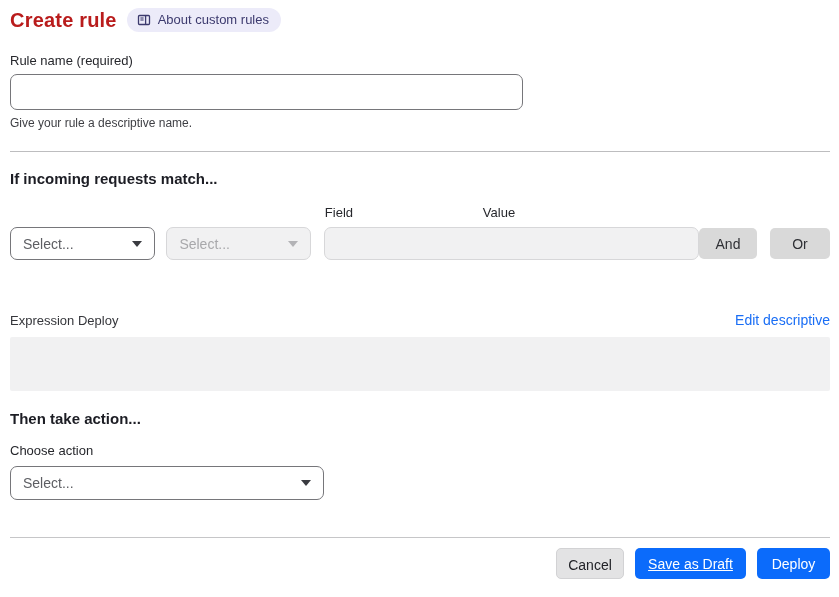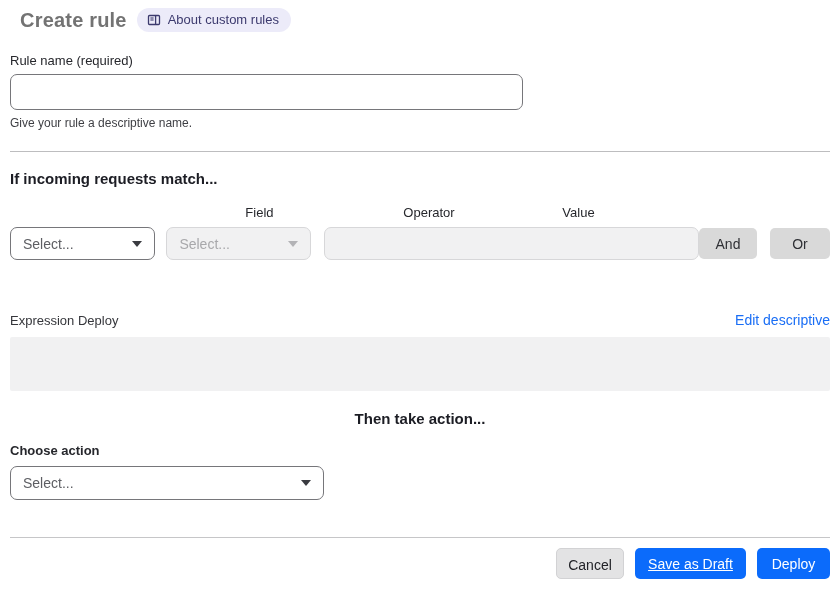--- a/index.html
+++ b/index.html
@@ -6,21 +6,21 @@
   html, body { width: 839px; height: 597px; background: #ffffff; }
   body {
     font-family: "Liberation Sans", "DejaVu Sans", sans-serif;
     color: #1f2230;
     overflow: hidden;
   }
   .page { padding: 8px 9px 0 10px; width: 839px; }
 
   
   .header-row { display: flex; align-items: center; gap: 10px; }
-  .page-title { font-size: 20px; font-weight: 700; color: #737373; letter-spacing: 0.2px; margin-left: 10px; }
+  .page-title { font-size: 20px; font-weight: 700; color: #b91c1c; letter-spacing: 0.2px; }
   .about-badge {
     display: inline-flex; align-items: center; gap: 7px;
     background: #ecebf9; color: #3c3a6e;
     font-size: 13px; padding: 4px 12px 5px 10px; border-radius: 12px;
     cursor: pointer; text-decoration: none;
   }
   .about-badge svg { display: block; }
 
   
   .label { font-size: 13px; color: #26272c; }
@@ -69,22 +69,22 @@
   .btn-and { width: 58px; padding: 0; }
   .btn-or { width: 60px; padding: 0; }
 
   
   .expr-row { display: flex; align-items: baseline; justify-content: space-between; margin-top: 52px; }
   .expr-label { font-size: 13px; color: #35363b; }
   .expr-link { font-size: 14px; color: #1a6ef5; text-decoration: none; cursor: pointer; }
   .expr-box { margin-top: 9px; height: 54px; background: #f1f1f2; border-radius: 2px; width: 100%; }
 
   
-  .action-heading { margin-top: 19px; text-align: center; }
-  .choose-label { margin-top: 16px; font-weight: bold; }
+  .action-heading { margin-top: 19px; }
+  .choose-label { margin-top: 16px; }
   .action-select { width: 314px; height: 34px; margin-top: 8px; }
 
   
   .footer-divider { margin-top: 37px; border-top: 1px solid #c6c6c8; }
   .footer { display: flex; justify-content: flex-end; align-items: center; gap: 11px; margin-top: 10px; }
   .btn {
     height: 31px; border-radius: 5px; font-size: 14px; font-family: inherit;
     cursor: pointer; padding: 0 14px; border: none;
   }
   .btn-cancel { background: #e3e3e4; color: #222328; border: 1px solid #d2d2d4; width: 68px; padding: 8px; }
@@ -115,21 +115,20 @@
   <div class="label rule-name-label">Rule name (required)</div>
   <input class="rule-name-input" type="text" value="" style="">
   <div class="help-text">Give your rule a descriptive name.</div>
 
   <hr class="divider">
 
   <h2 class="section-heading">If incoming requests match...</h2>
 
   <div class="match-labels">
     <div class="label lbl-field">Field</div>
-    <div class="label lbl-operator">Operator</div>
     <div class="label">Value</div>
   </div>
 
   <div class="match-controls">
     <div class="select-box select-enabled field-select" role="combobox">
       <span>Select...</span>
       <span class="caret"></span>
     </div>
     <div class="select-box select-disabled operator-select" role="combobox" aria-disabled="true">
       <span>Select...</span>

